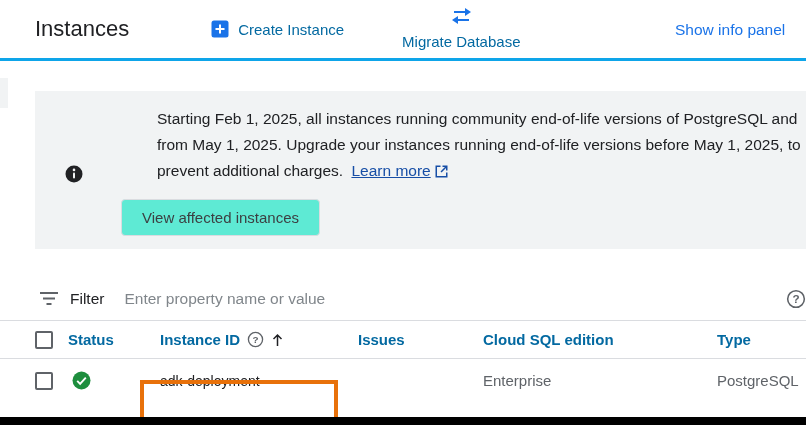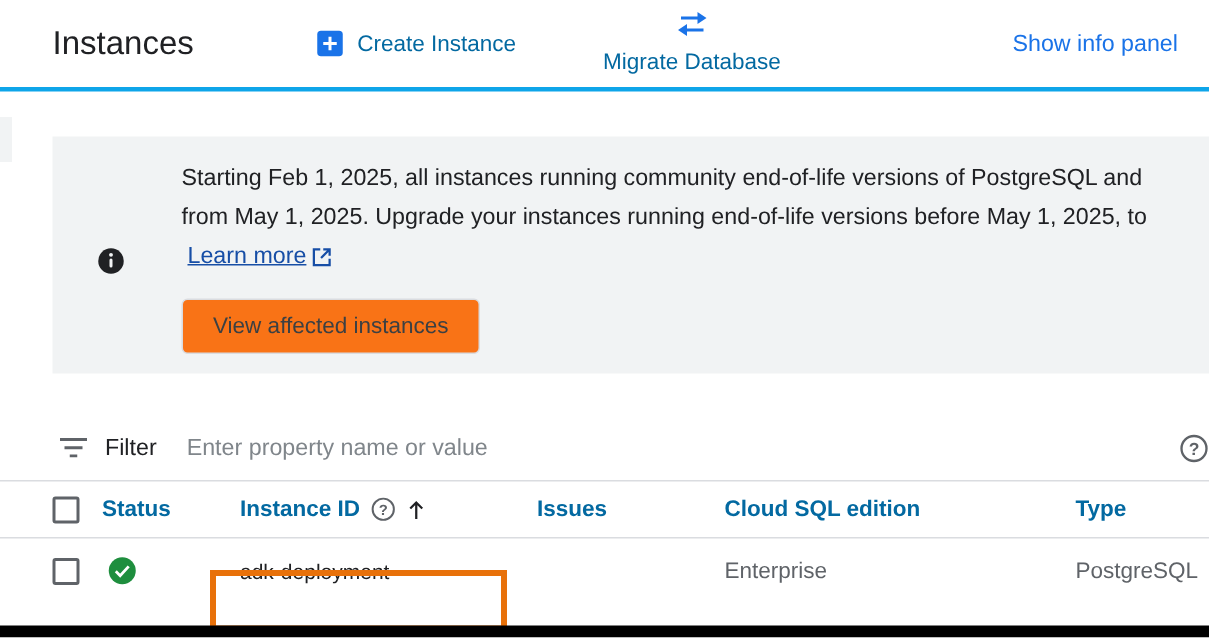--- a/index.html
+++ b/index.html
@@ -21,25 +21,25 @@
   .icon { display:inline-flex; align-items:center; justify-content:center; }
 
   .left-fragment { position:absolute; left:0; top:78px; width:8px; height:30px;
     background:#f1f3f4; }
 
   
   .banner { margin:30px 0 0 35px; width:940px; background:#f1f3f4;
     padding:15px 24px 13px 30px; display:flex; }
   .banner-icon { flex:0 0 18px; margin-top:5px; }
   .banner-content { margin-left:38px; }
-  .banner-line { font-size:15.5px; line-height:26px; color:#202124; white-space:nowrap; }
+  .banner-line { font-size:15.5px; line-height:26px; color:#202124; white-space:nowrap;margin-left:36px; }
   .learn-more { color:#174ea6; text-decoration:underline; cursor:pointer;
     display:inline-flex; align-items:center; gap:4px; margin-left:4px; }
   .banner-buttons { margin-top:15px; display:flex; gap:28px; }
-  .btn { background:#f97316; border:1px solid #dadce0; border-radius:4px;
+  .btn { background:#5eead4; border:1px solid #dadce0; border-radius:4px;
     height:37px; padding:0 20px; font-size:15px; font-weight:500; color:#3c4043;
     font-family:inherit; cursor:pointer; white-space:nowrap; }
 
   
   .filter-row { margin-top:28px; height:44px; display:flex; align-items:center;
     padding-left:40px; border-bottom:1px solid #dadce0; position:relative; }
   .filter-label { margin-left:12px; font-size:15.5px; color:#202124; }
   .filter-input { margin-left:20px; border:none; outline:none; flex:0 0 560px;
     font-size:15.5px; font-family:inherit; color:#c2410c; background:transparent; }
   .filter-input::placeholder { color:#80868b; }
@@ -111,20 +111,21 @@
       <svg width="18" height="18" viewBox="0 0 18 18">
           <circle cx="9" cy="9" r="8.5" fill="#202124"></circle>
           <circle cx="9" cy="4.9" r="1.3" fill="#f1f3f4"></circle>
           <rect x="8" y="7.4" width="2" height="6" rx="1" fill="#f1f3f4"></rect>
         </svg>
     </span>
     <div class="banner-content">
       <div class="banner-line">Starting Feb 1, 2025, all instances running community end-of-life versions of PostgreSQL and</div>
       <div class="banner-line">from May 1, 2025. Upgrade your instances running end-of-life versions before May 1, 2025, to</div>
       <div class="banner-line">
+        <span>prevent additional charges.</span>
         <span class="learn-more">
           <span>Learn more</span>
           <span class="icon">
             <svg width="13" height="13" viewBox="0 0 13 13">
                 <path d="M11 11H2V2h3.5V.5H.5v12h12V7.5H11z" fill="#174ea6"></path>
                 <path d="M7.5.5V2h2.44L5.5 6.44l1.06 1.06L11 3.06V5.5h1.5v-5z" fill="#174ea6"></path>
               </svg>
           </span>
         </span>
       </div>

